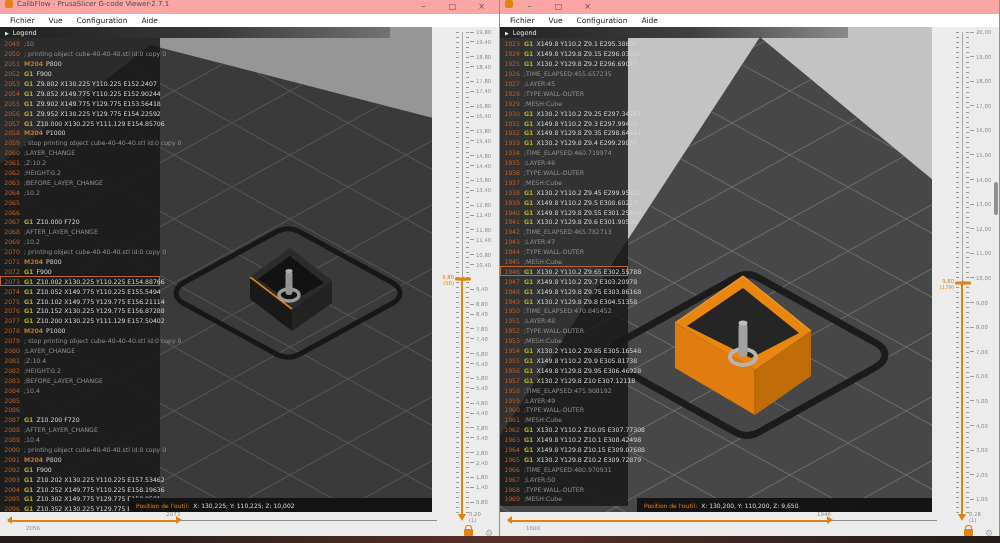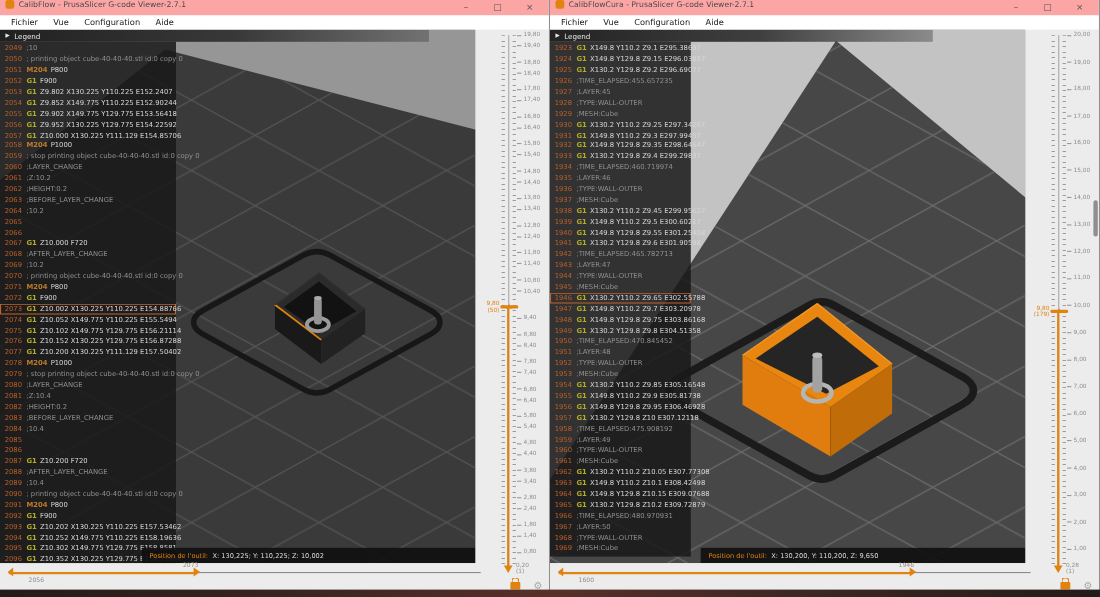--- a/index.html
+++ b/index.html
@@ -525,21 +525,20 @@
       <div class="hstart-arrow"></div>
       <div class="hhandle" style="left: 178.313px;"></div>
       <div class="hhandle-label" style="left: 166.313px;">2073</div>
       <div class="hmin-label">2056</div>
     </div>
   </div>
 
   <div class="window win-right">
     <div class="titlebar">
       <span class="app-icon"></span>
-      <span class="title">CalibFlowCura - PrusaSlicer G-code Viewer-2.7.1</span>
       <span class="wc">–</span>
       <span class="wc">□</span>
       <span class="wc">×</span>
     </div>
     <div class="menubar">
       <span class="menu-item">Fichier</span>
       <span class="menu-item">Vue</span>
       <span class="menu-item">Configuration</span>
       <span class="menu-item">Aide</span>
     </div>

